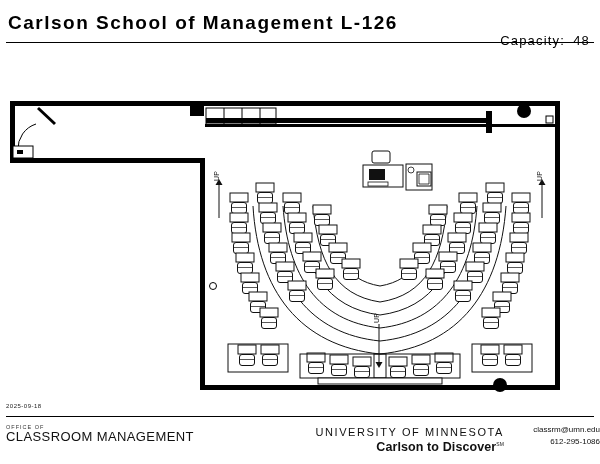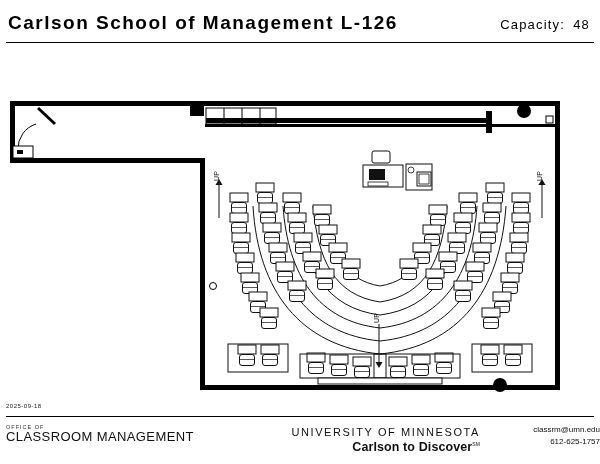--- a/index.html
+++ b/index.html
@@ -28,21 +28,21 @@
     left: 8px;
     top: 12px;
     font-size: 19px;
     letter-spacing: 1.5px;
     font-weight: 700;
     white-space: nowrap;
   }
   #capacity-block {
     position: absolute;
     right: 10px;
-    top: 17px;
+    top: 33px;
     font-size: 13px;
     letter-spacing: 1.2px;
     white-space: nowrap;
   }
   #capacity-value {
     margin-left: 8px;
   }
   #header-rule {
     position: absolute;
     left: 6px;
@@ -78,20 +78,21 @@
     width: 588px;
     height: 1px;
     background: #000;
   }
   #footer {
     position: absolute;
     left: 0;
     top: 420px;
     width: 488px;
     height: 44px;
+    padding-left: 24px;
   }
   #footer-left {
     position: absolute;
     left: 6px;
     top: 4px;
     line-height: 1.15;
   }
   #office-of {
     font-size: 5.5px;
     letter-spacing: 1px;
@@ -329,20 +330,20 @@
 <div id="footer-rule"></div>
 
 <div id="footer">
   <div id="footer-left">
     <div id="office-of">OFFICE OF</div>
     <div id="ocm-name">CLASSROOM MANAGEMENT</div>
   </div>
 
   <div id="footer-center">
     <div>classrm@umn.edu</div>
-    <div>612-625-1757</div>
+    <div>612-295-1086</div>
   </div>
 
   <div id="footer-right">
     <div id="umn-name">UNIVERSITY OF MINNESOTA</div>
     <div id="umn-tag"><span>Carlson to Discover</span><sup>SM</sup></div>
   </div>
 </div>
 
 </body></html>

